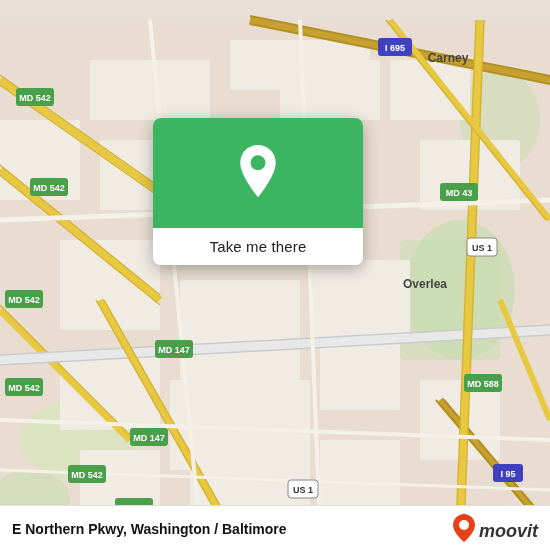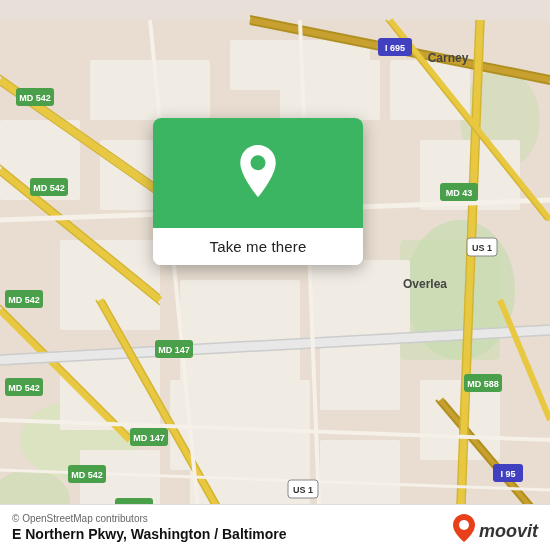--- a/index.html
+++ b/index.html
@@ -249,21 +249,20 @@
       <svg id="location-pin-icon" viewBox="0 0 48 60" xmlns="http://www.w3.org/2000/svg">
         <path d="M24 0C13.5 0 5 8.5 5 19c0 14.25 19 37 19 37s19-22.75 19-37C43 8.5 34.5 0 24 0z" fill="white"></path>
         <circle cx="24" cy="19" r="8" fill="#3cb563"></circle>
       </svg>
     </div>
     <button id="popup-button">Take me there</button>
   </div>
 
   <div id="bottom-bar">
     <div id="bottom-left">
-      <span id="copyright-text">© OpenStreetMap contributors</span>
       <span id="location-label">E Northern Pkwy, Washington / Baltimore</span>
     </div>
     <div id="moovit-logo">
 
       <svg id="moovit-pin" viewBox="0 0 22 28" xmlns="http://www.w3.org/2000/svg">
         <path d="M11 0C5 0 0 5 0 11c0 8.25 11 17 11 17s11-8.75 11-17C22 5 17 0 11 0z" fill="#e8401a"></path>
         <circle cx="11" cy="11" r="5" fill="white"></circle>
       </svg>
       <span id="moovit-text">moovit</span>
     </div>

